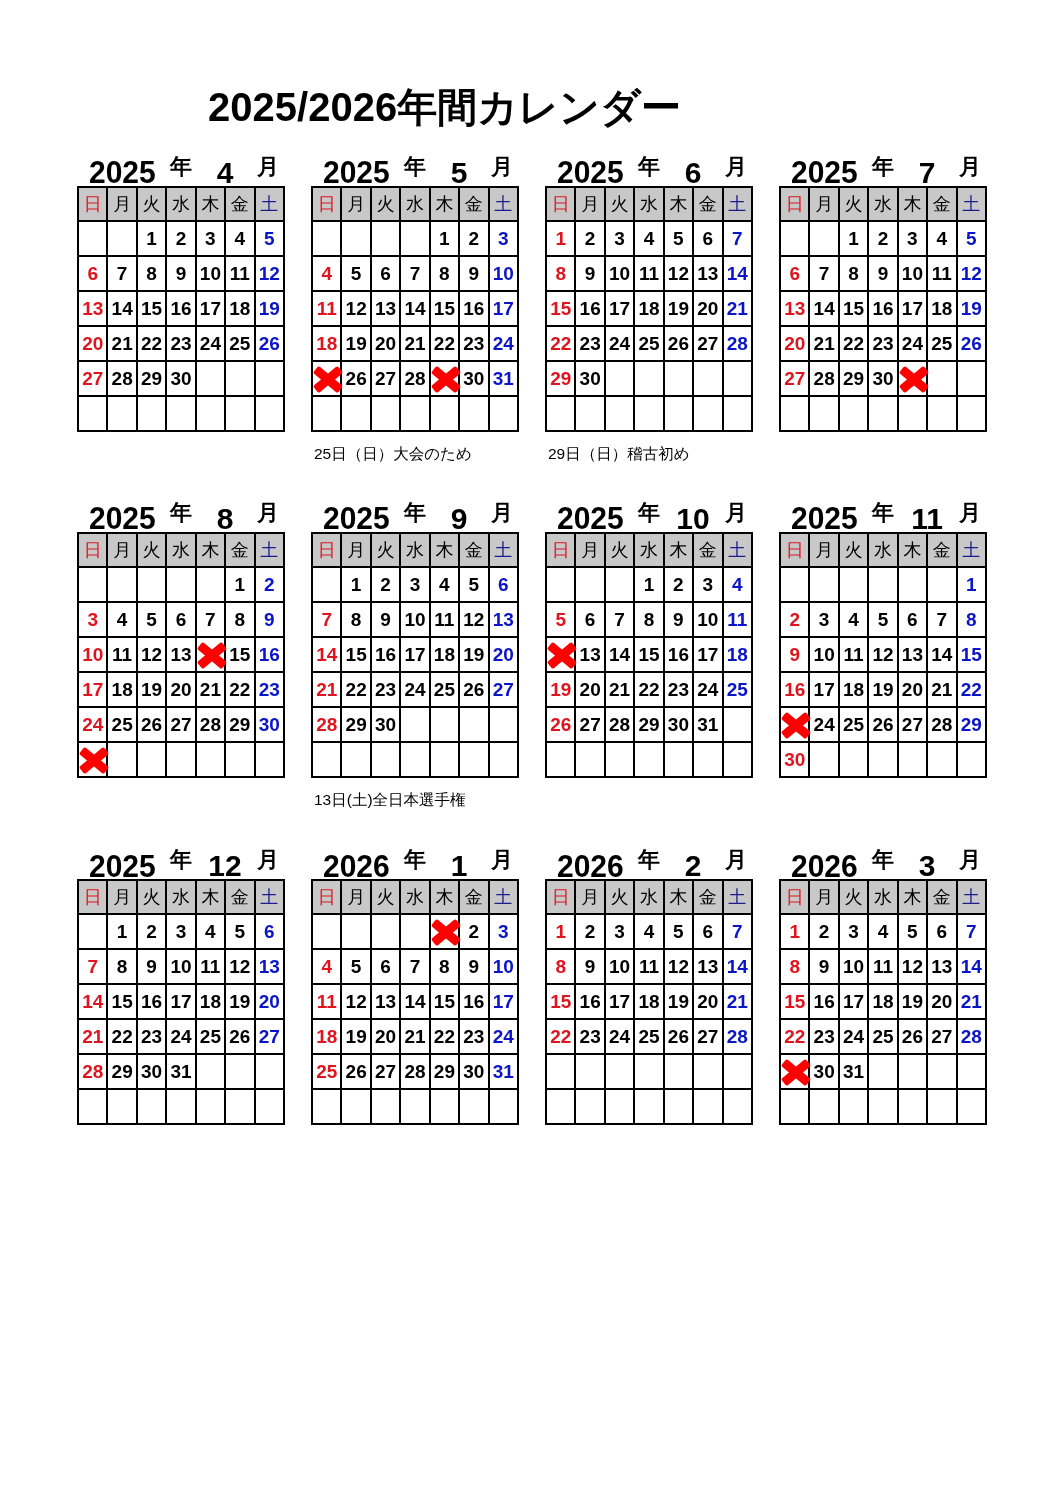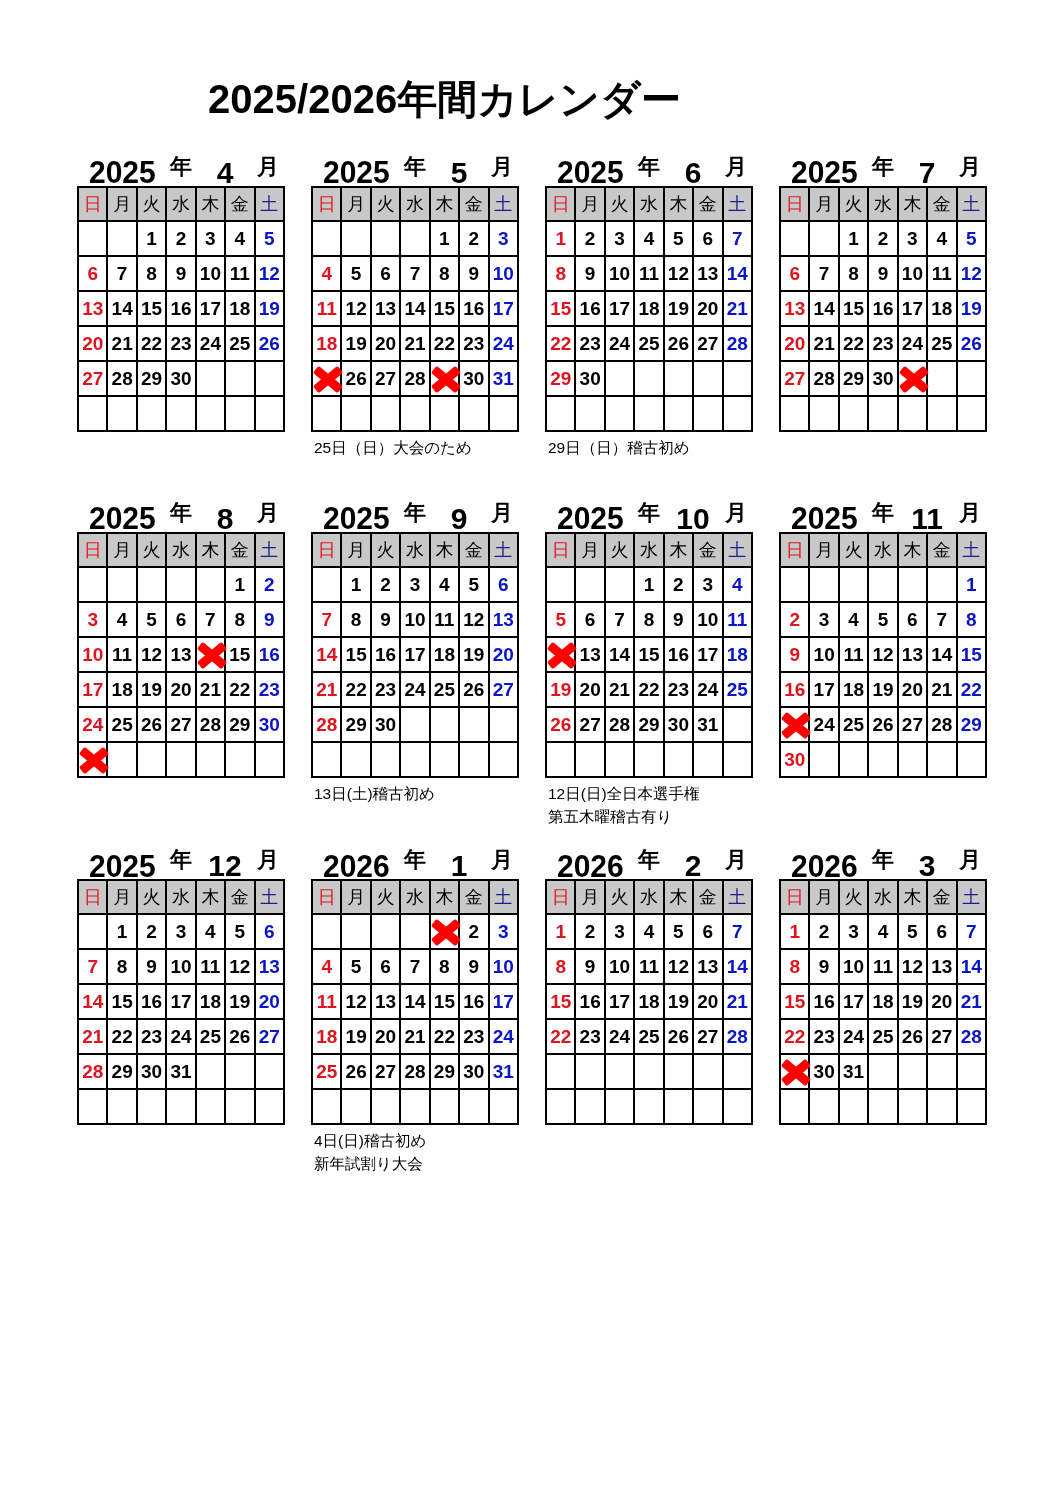--- a/index.html
+++ b/index.html
@@ -1,34 +1,34 @@
 <!DOCTYPE html>
 <html><head>
 <meta charset="utf-8">
 <style>
   html,body{margin:0;padding:0;background:#fff;}
   body{width:1058px;height:1497px;position:relative;font-family:"Liberation Sans","DejaVu Sans",sans-serif;color:#000;}
-  .title{position:absolute;top:72px;left:0;width:889px;text-align:center;font-size:40px;font-weight:bold;letter-spacing:0px;}
+  .title{position:absolute;top:80px;left:0;width:889px;text-align:center;font-size:40px;font-weight:bold;letter-spacing:0px;}
   .month{position:absolute;width:245px;}
   .mhead{position:relative;height:34px;font-weight:bold;}
   .mhead .yr{position:absolute;left:12px;top:4px;font-size:30px;transform:scaleY(1.05);}
   .mhead .nen{position:absolute;left:93px;top:0px;font-size:22px;}
   .mhead .mo{position:absolute;left:122px;width:52px;text-align:center;top:4px;font-size:30px;}
   .mhead .tsuki{position:absolute;left:180px;top:0px;font-size:22px;}
   table{border-collapse:collapse;table-layout:fixed;width:208px;}
   td{border:2px solid #000;width:27px;height:33px;padding:0;text-align:center;font-weight:bold;font-size:19px;position:relative;}
   tr.hd td{background:#c8c8c8;font-weight:normal;font-size:18px;height:32px;}
   .sun{color:#e0141e;}
   .sat{color:#0a14c8;}
   tr.hd td.sat{color:#1c1c8c;}
   .x{display:inline-block;width:30px;height:30px;position:relative;vertical-align:middle;}
   .x:before,.x:after{content:"";position:absolute;left:-1px;top:11px;width:32px;height:9px;background:#f00;border-radius:2px;}
   .x:before{transform:rotate(40deg);}
   .x:after{transform:rotate(-40deg);}
-  .notes{font-size:15.5px;line-height:23px;margin-top:4px;padding-left:3px;white-space:nowrap;}
+  .notes{font-size:15.5px;line-height:23px;margin-top:10px;padding-left:3px;white-space:nowrap;}
 </style>
 </head>
 <body>
 
 <div class="title">2025/2026年間カレンダー</div>
 <div id="cal">
     <div class="month" style="left: 77px; top: 152px;">
       <div class="mhead">
         <span class="yr">2025</span>
         <span class="nen">年</span>
@@ -480,21 +480,21 @@
             <td class=""></td>
             <td class=""></td>
             <td class=""></td>
             <td class=""></td>
             <td class=""></td>
             <td class="sat"></td>
           </tr>
         </tbody>
       </table>
       <div class="notes">
-        <div>13日(土)稽古初め</div>
+        <div>13日(土)全日本選手権</div>
       </div>
     </div>
     <div class="month" style="left: 545px; top: 498px;">
       <div class="mhead">
         <span class="yr">2025</span>
         <span class="nen">年</span>
         <span class="mo">10</span>
         <span class="tsuki">月</span>
       </div>
       <table>
@@ -557,24 +557,20 @@
             <td class="sun"></td>
             <td class=""></td>
             <td class=""></td>
             <td class=""></td>
             <td class=""></td>
             <td class=""></td>
             <td class="sat"></td>
           </tr>
         </tbody>
       </table>
-      <div class="notes">
-        <div>12日(日)全日本選手権</div>
-        <div>第五木曜稽古有り</div>
-      </div>
     </div>
     <div class="month" style="left: 779px; top: 498px;">
       <div class="mhead">
         <span class="yr">2025</span>
         <span class="nen">年</span>
         <span class="mo">11</span>
         <span class="tsuki">月</span>
       </div>
       <table>
         <tbody>
@@ -787,24 +783,20 @@
             <td class="sun"></td>
             <td class=""></td>
             <td class=""></td>
             <td class=""></td>
             <td class=""></td>
             <td class=""></td>
             <td class="sat"></td>
           </tr>
         </tbody>
       </table>
-      <div class="notes">
-        <div>4日(日)稽古初め</div>
-        <div>新年試割り大会</div>
-      </div>
     </div>
     <div class="month" style="left: 545px; top: 845px;">
       <div class="mhead">
         <span class="yr">2026</span>
         <span class="nen">年</span>
         <span class="mo">2</span>
         <span class="tsuki">月</span>
       </div>
       <table>
         <tbody>

